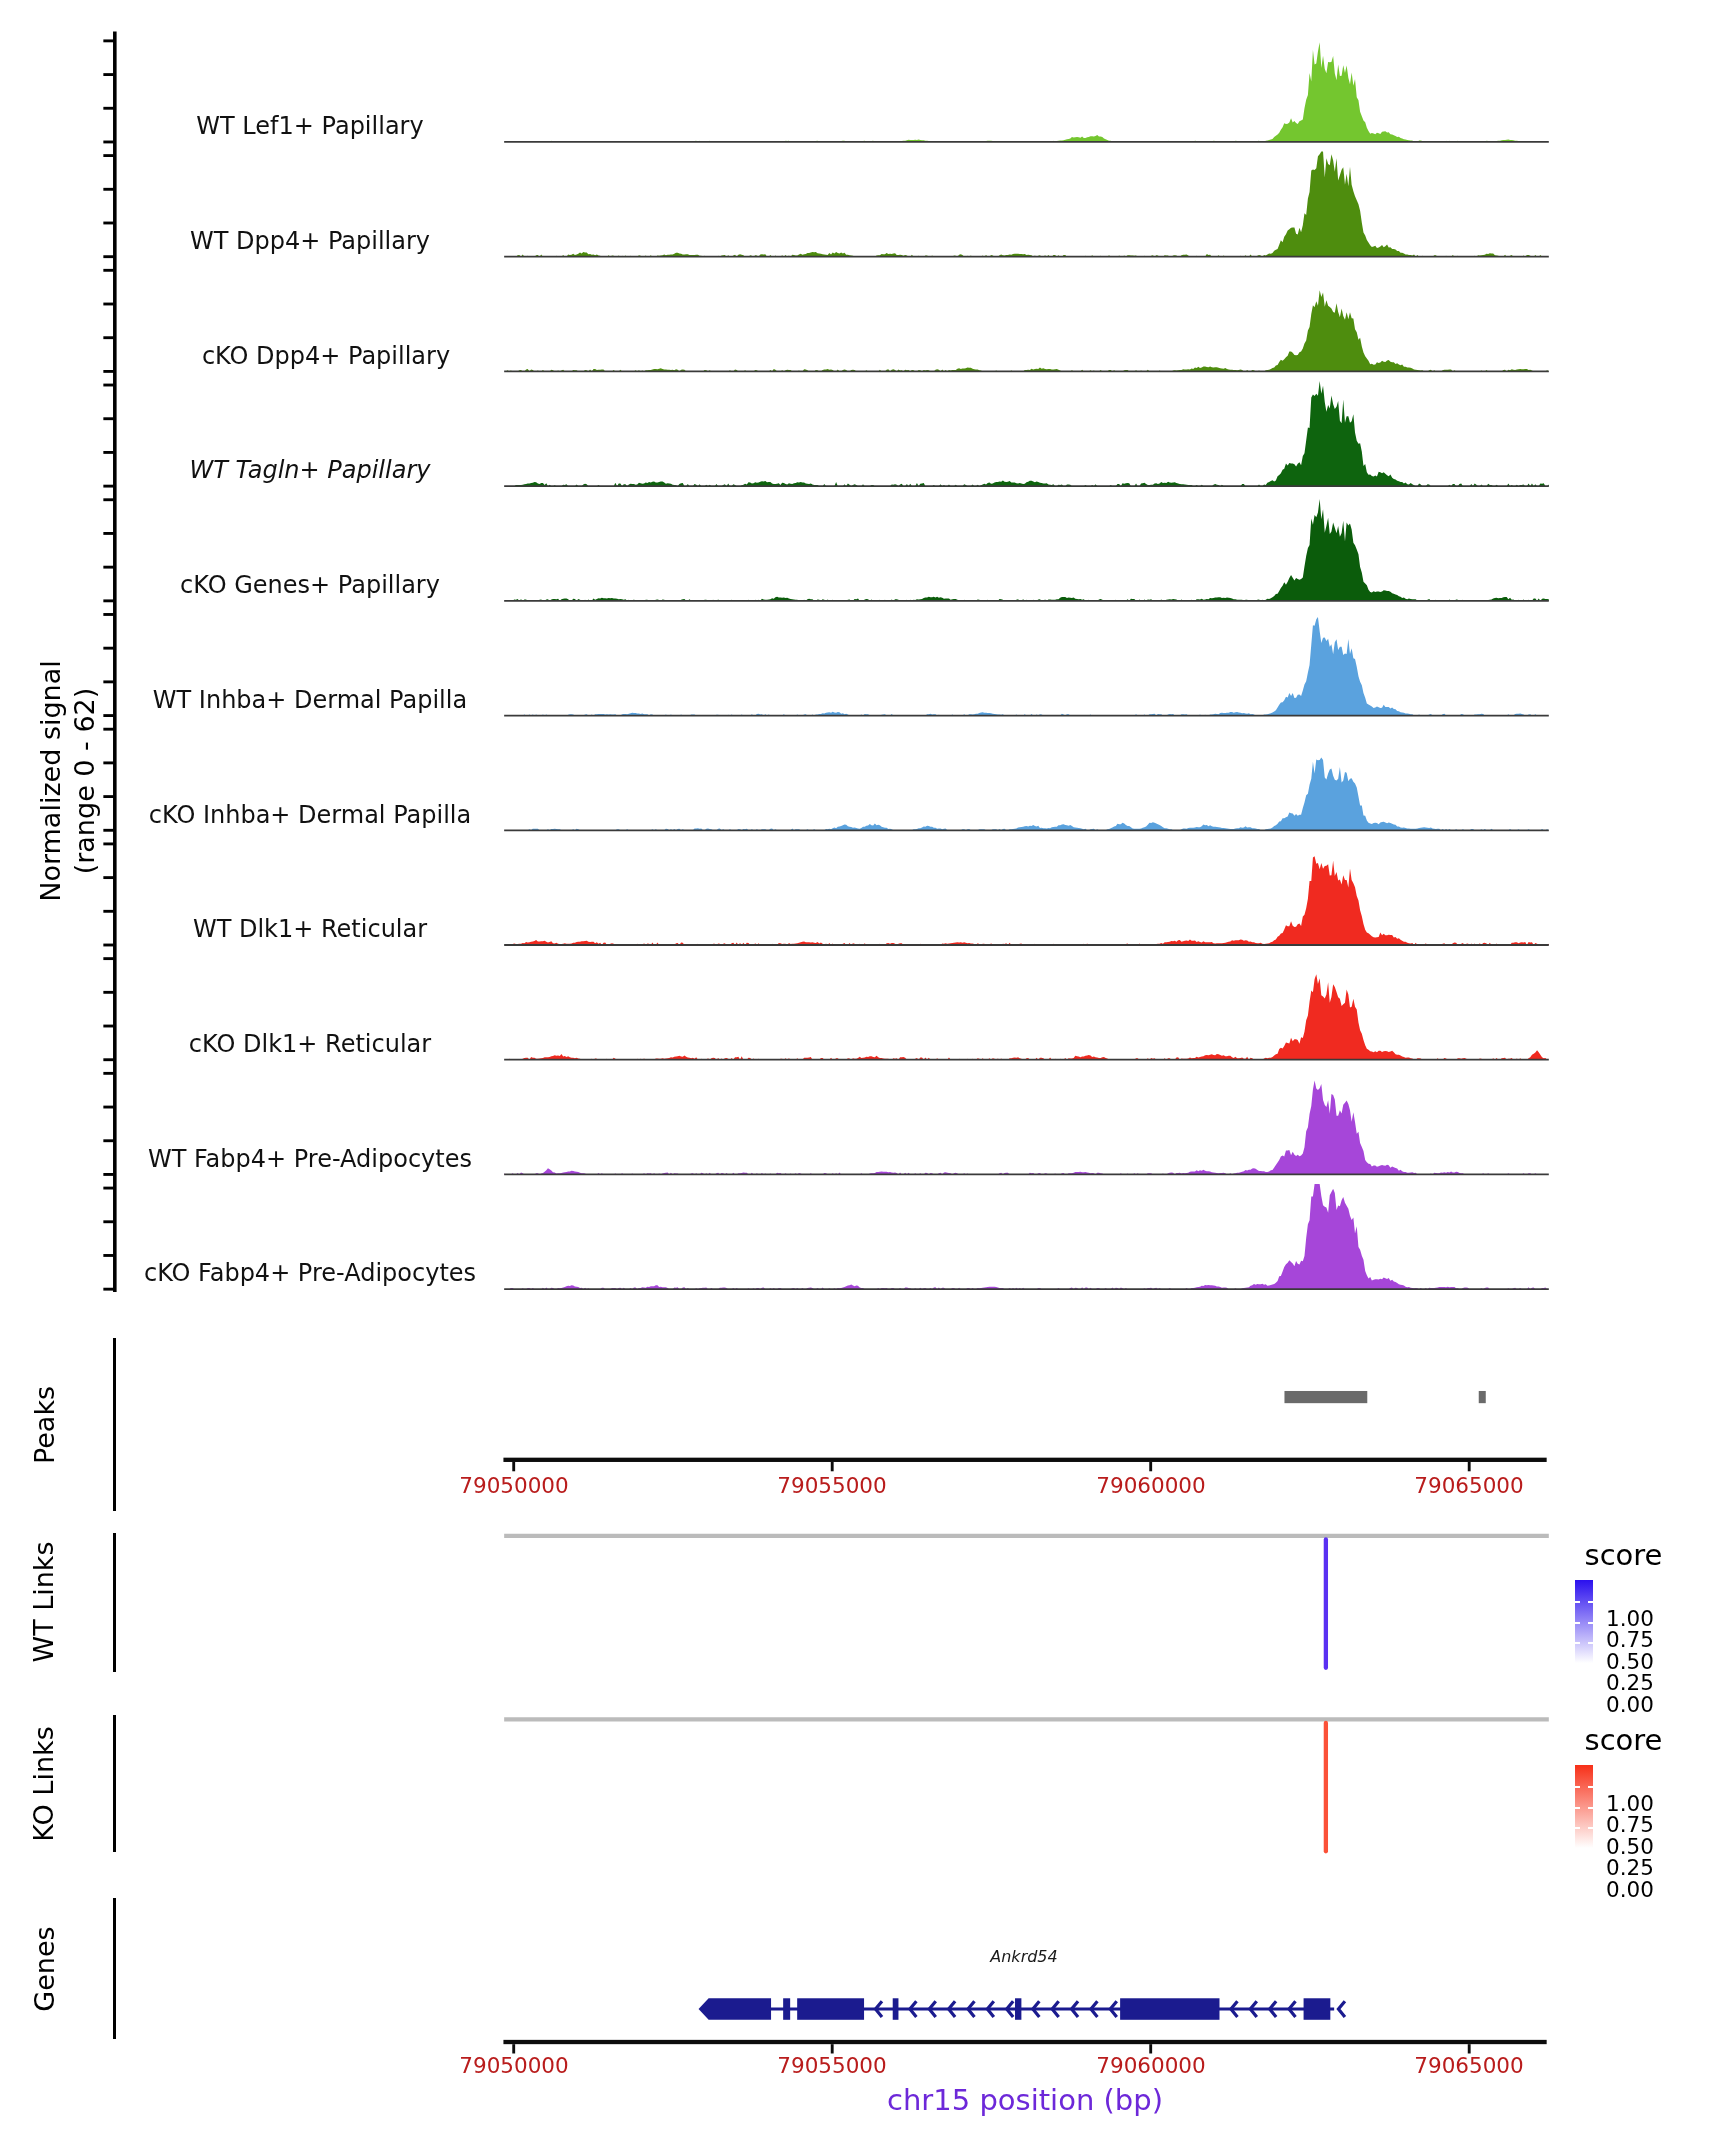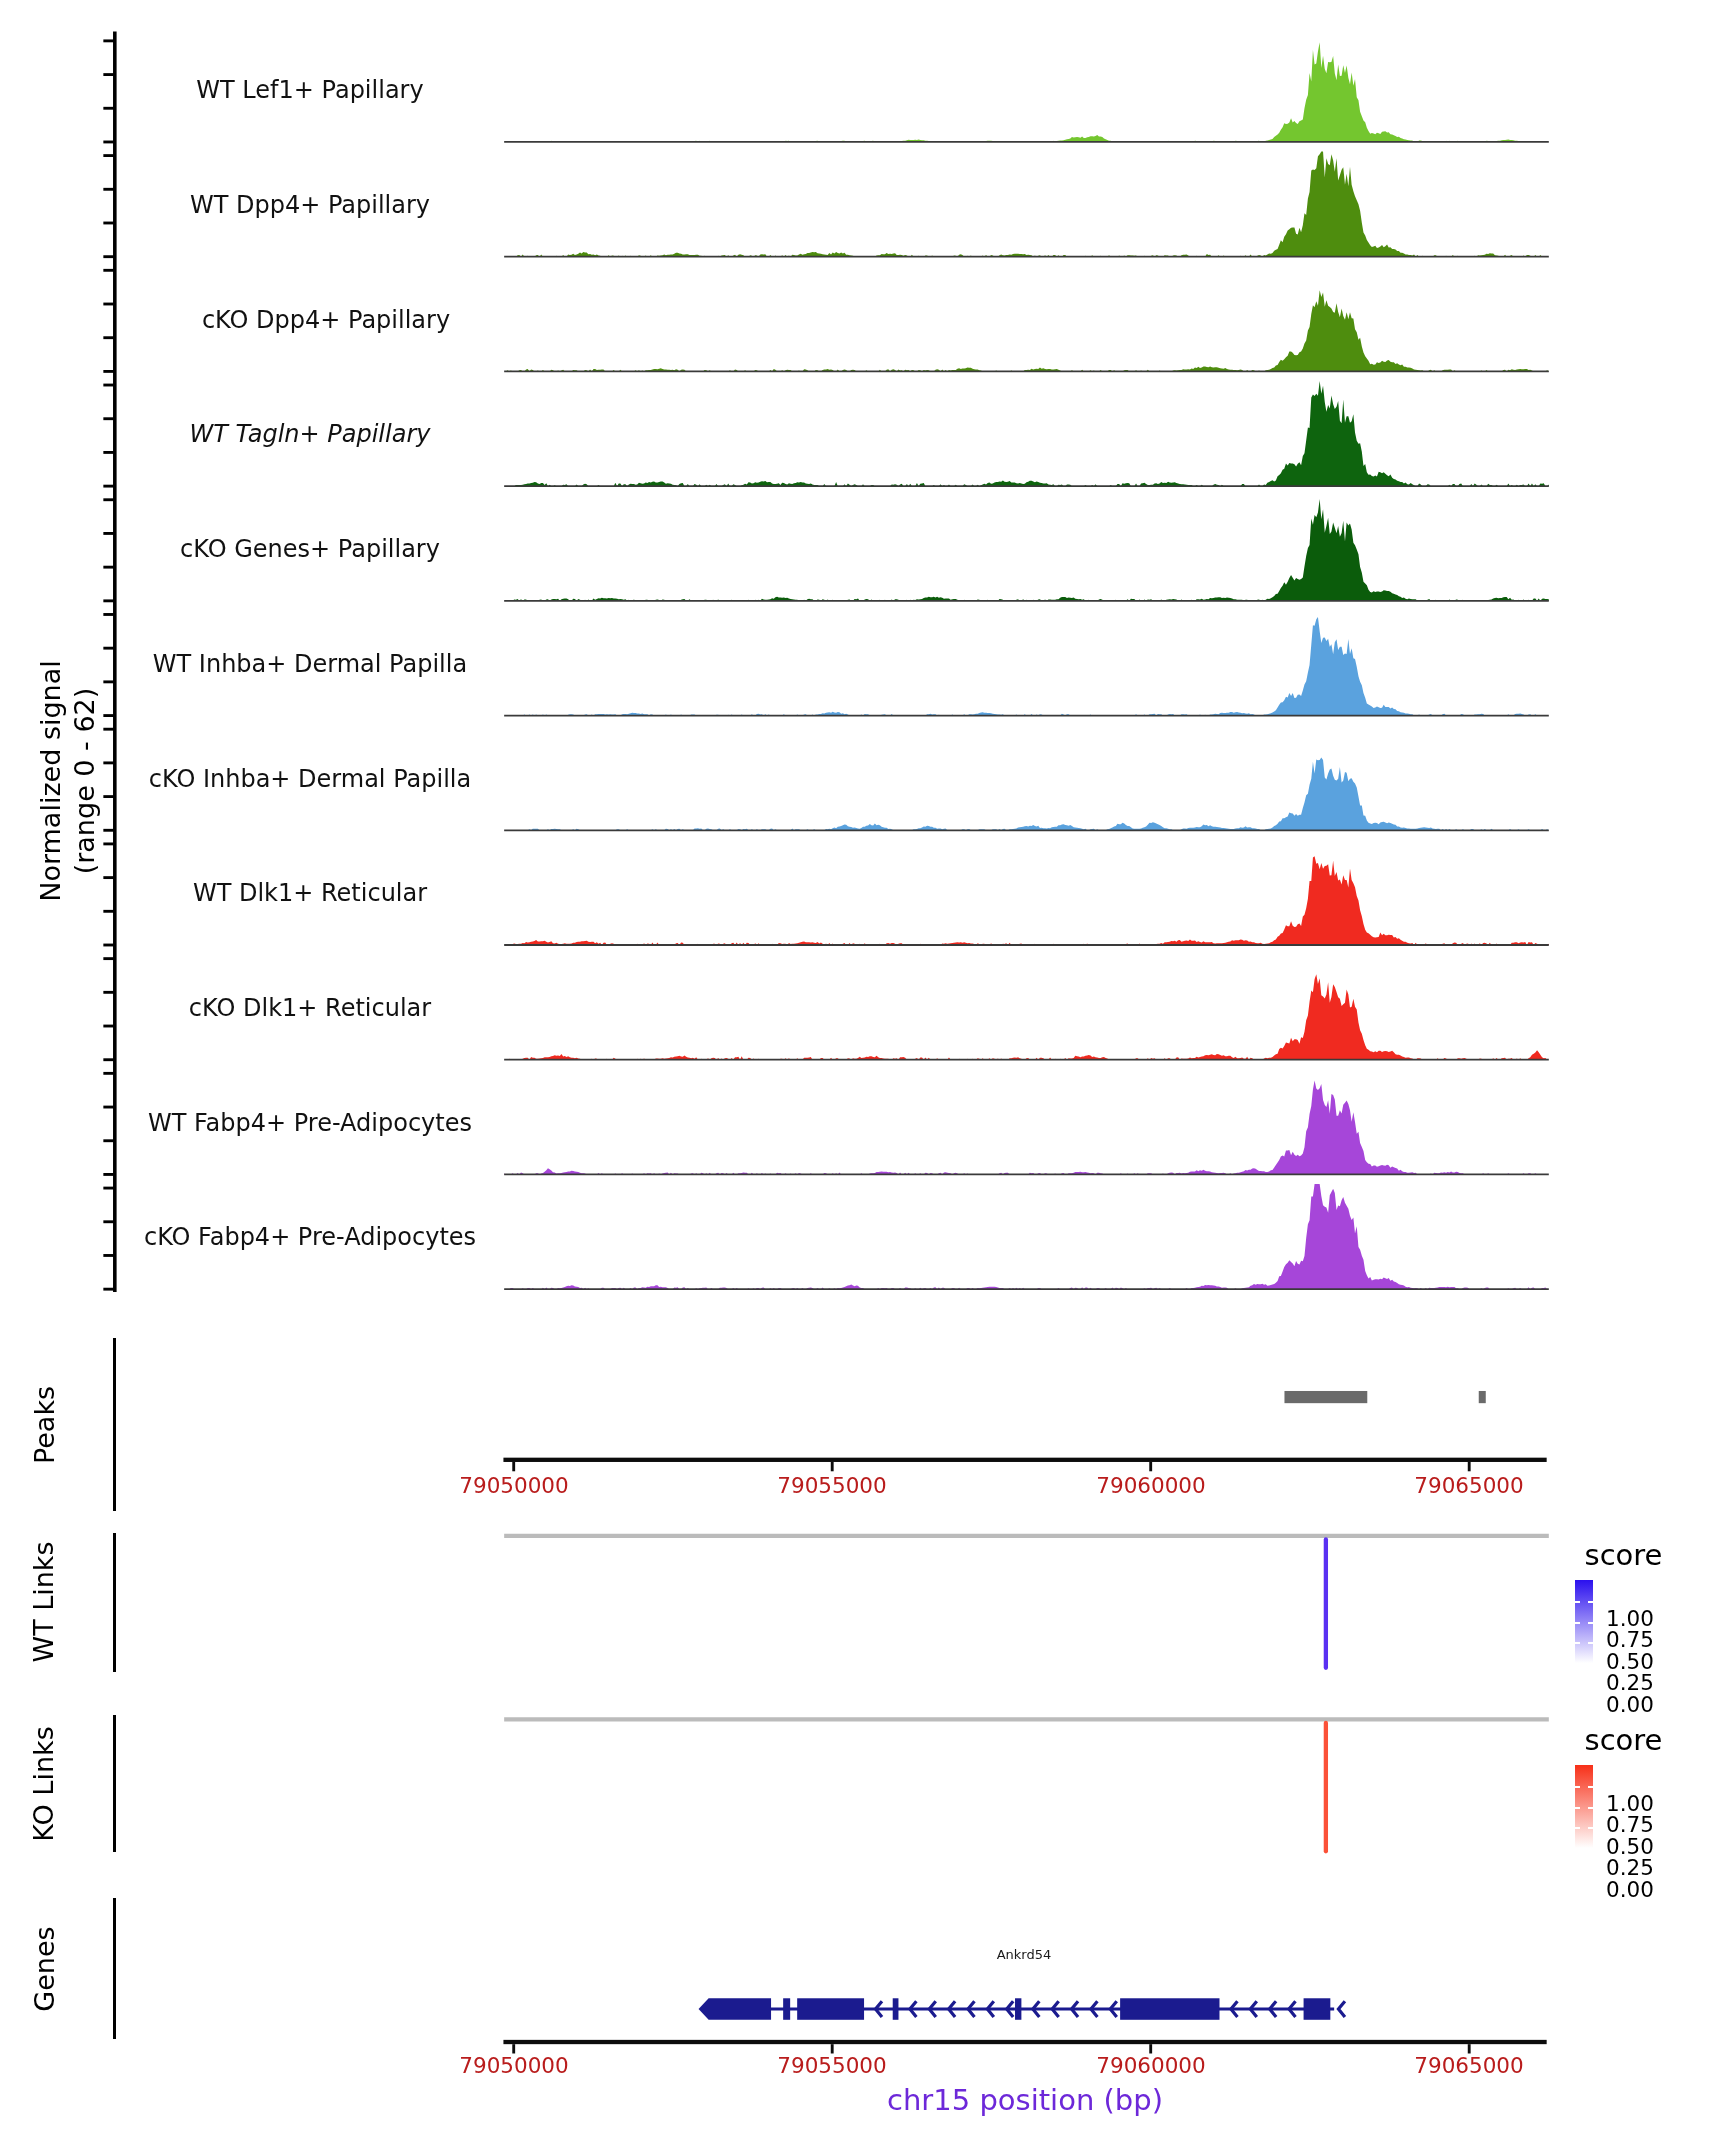--- a/index.html
+++ b/index.html
@@ -3,31 +3,31 @@
 <meta charset="utf-8">
 <style>
   html,body{margin:0;padding:0;background:#fff;}
   #page{position:relative;width:1721px;height:2151px;background:#fff;overflow:hidden;
         font-family:"DejaVu Sans","Liberation Sans",sans-serif;color:#000;}
   #gfx{position:absolute;left:0;top:0;pointer-events:none;}
   .rot-label{position:absolute;transform:translate(-50%,-50%) rotate(-90deg);
              white-space:nowrap;text-align:center;font-size:27px;color:#000;}
   .ylab{font-size:27px;line-height:34px;}
   .track-label{position:absolute;transform:translate(-50%,-50%);white-space:nowrap;
-               font-size:24px;color:#111;}
+               font-size:24px;color:#111;margin-top:36px;}
   .bracket{position:absolute;width:2.9px;background:#000;}
   .xtick-label{position:absolute;width:158px;text-align:center;font-size:21.5px;color:#b91c1c;}
   .legend{position:absolute;width:151px;}
   .legend-title{position:absolute;left:0;top:0;width:115px;text-align:center;font-size:29px;color:#000;}
   .legend-bar{position:absolute;left:8.6px;top:42px;width:18.6px;height:83px;}
   .legend-dash{position:absolute;width:5.7px;height:2.2px;background:#fff;}
   .legend-labels{position:absolute;left:40px;top:31px;height:105px;display:flex;
                  flex-direction:column;justify-content:center;margin-top:40px;}
   .legend-labels div{font-size:21.5px;line-height:21.5px;color:#000;}
-  .gene-name{position:absolute;transform:translateX(-50%);font-size:13px;color:#1a1a1a;}
+  .gene-name{position:absolute;transform:translateX(-50%);font-size:16px;color:#1a1a1a;font-style:italic;}
   .xaxis-title{position:absolute;transform:translateX(-50%);font-size:29px;color:#6d28d9;}
 </style>
 </head>
 <body>
 
 <div id="page">
 
   <svg id="gfx" width="1721" height="2151" viewBox="0 0 2400 3000">
       <line x1="160" y1="44" x2="160" y2="1802" stroke="#000" stroke-width="5"></line>
       <line x1="144" y1="198" x2="160" y2="198" stroke="#000" stroke-width="4"></line>

